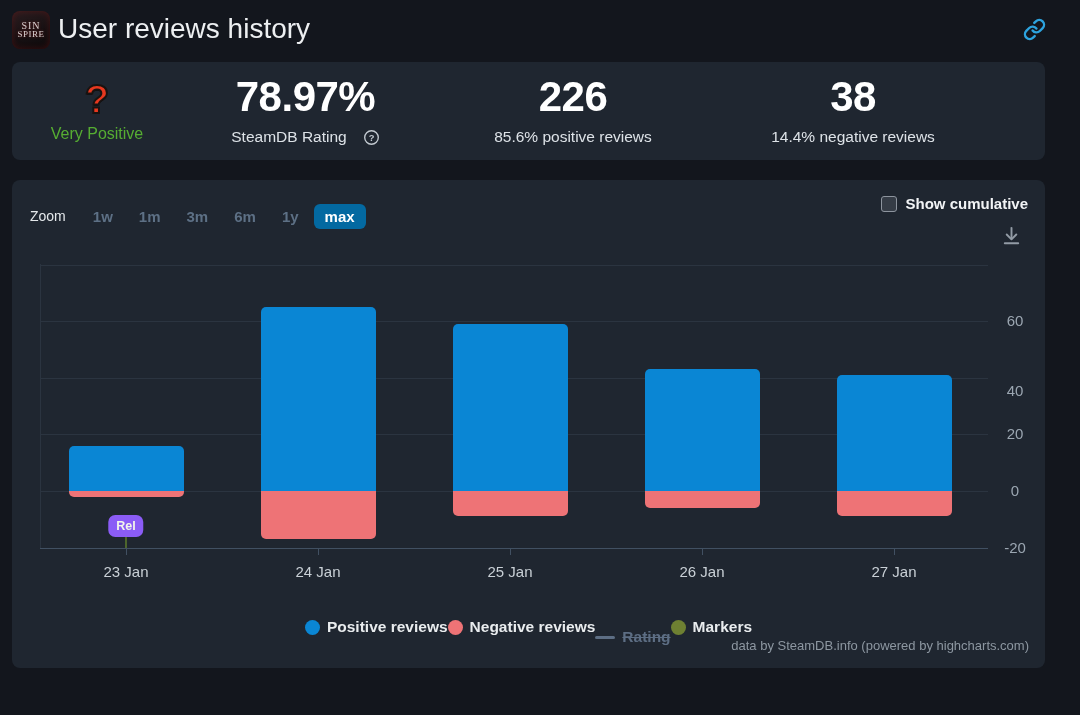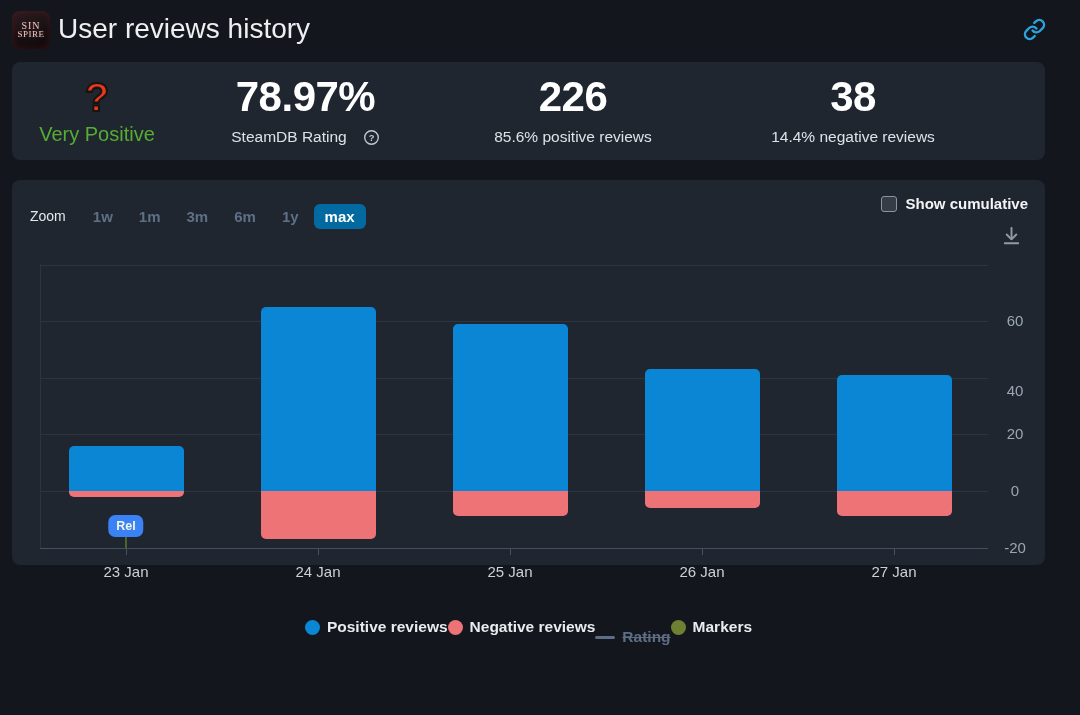--- a/index.html
+++ b/index.html
@@ -26,26 +26,26 @@
   .stats-panel {
     position:absolute; left:12px; top:62px; width:1033px; height:98px;
     background:#1f2630; border-radius:8px;
     display:grid; grid-template-columns:170px 247px 288px 272px;
   }
   .stat-cell { display:flex; flex-direction:column; align-items:center; justify-content:center; }
   .rating-q {
     font-size:40px; font-weight:900; color:#e8381f; line-height:1;
     -webkit-text-stroke:2px #191311; text-shadow:0 1px 0 #000;
   }
-  .rating-label { font-size:20px; margin-top:6px; }
+  .rating-label { font-size:16px; margin-top:6px; }
   .stat-value { font-size:42px; font-weight:700; line-height:1; color:#ffffff; letter-spacing:-0.5px; }
   .stat-sub { font-size:15.5px; color:#dde2e7; margin-top:10px; display:flex; align-items:center; gap:16px; }
   
   .chart-panel {
-    position:absolute; left:12px; top:180px; width:1033px; height:385px;
+    position:absolute; left:12px; top:180px; width:1033px; height:488px;
     background:#1f2630; border-radius:8px;
   }
   .cumulative { position:absolute; top:15px; right:17px; display:flex; align-items:center; gap:8px;
     font-size:15px; font-weight:700; color:#f2f4f6; cursor:pointer; }
   .checkbox { width:14px; height:14px; border:1px solid #8d949e; border-radius:3px; background:#353c46; }
   .toolbar { position:absolute; top:28px; left:18px; display:flex; height:28px; }
   .zoom-label { font-size:14px; color:#e4e8eb; margin-right:16px; }
   .range-btn { font-size:15px; font-weight:700; color:#5d7085; padding:4px 11px; margin-right:4px;
     border-radius:6px; cursor:pointer; }
   .range-btn.selected { background:#0369a1; color:#ffffff; }
@@ -54,21 +54,21 @@
   .plot-layer { position:absolute; inset:0; }
   .gridline { position:absolute; left:28px; width:948px; height:1px; background:#2b3440; }
   .plot-left-border { position:absolute; left:28px; top:84px; width:1px; height:284px; background:#2b3440; }
   .axis-line { position:absolute; left:28px; top:368px; width:948px; height:1px; background:#415062; }
   .y-label { position:absolute; left:980px; width:46px; text-align:center; font-size:15px; color:#9ba6b1; }
   .x-tick { position:absolute; width:1px; height:6px; background:#415062; }
   .x-label { position:absolute; top:383px; width:90px; text-align:center; font-size:15px; color:#c9d0d6; }
   .bar-pos { position:absolute; border-radius:5px 5px 0 0; }
   .bar-neg { position:absolute; border-radius:0 0 5px 5px; }
   .marker-stem { position:absolute; width:2px; background:#4d652c; }
-  .marker-badge { position:absolute; background:#3b82f6; color:#f3f6ea; font-size:12.5px; font-weight:700;
+  .marker-badge { position:absolute; background:#8b5cf6; color:#f3f6ea; font-size:12.5px; font-weight:700;
     padding:4px 8px; border-radius:7px; transform:translateX(-50%); cursor:pointer; }
   .legend { position:absolute; top:428px; left:0; width:100%; display:flex; justify-content:center;
     align-items:center; }
   .legend-item { display:flex; align-items:center; gap:7px; font-size:15.5px; font-weight:600;
     color:#e9ecee; cursor:pointer; }
   .legend-item.disabled { color:#5d6e84; text-decoration:line-through;margin-top:20px; }
   .legend-dot  { width:15px; height:15px; border-radius:50%; }
   .legend-line { width:20px; height:3px; border-radius:2px; }
   .attribution { position:absolute; top:458px; right:16px; font-size:13px; color:#8d97a1; }
 </style>
@@ -186,13 +186,14 @@
       <div class="legend-item disabled">
         <span class="legend-line" style="background: rgb(93, 110, 132);"></span>
         <span class="">Rating</span>
       </div>
       <div class="legend-item">
         <span class="legend-dot" style="background: rgb(110, 128, 50);"></span>
         <span class="">Markers</span>
       </div>
     </div>
 
+  <div class="attribution">data by SteamDB.info (powered by highcharts.com)</div>
 </div>
 
 </body></html>

